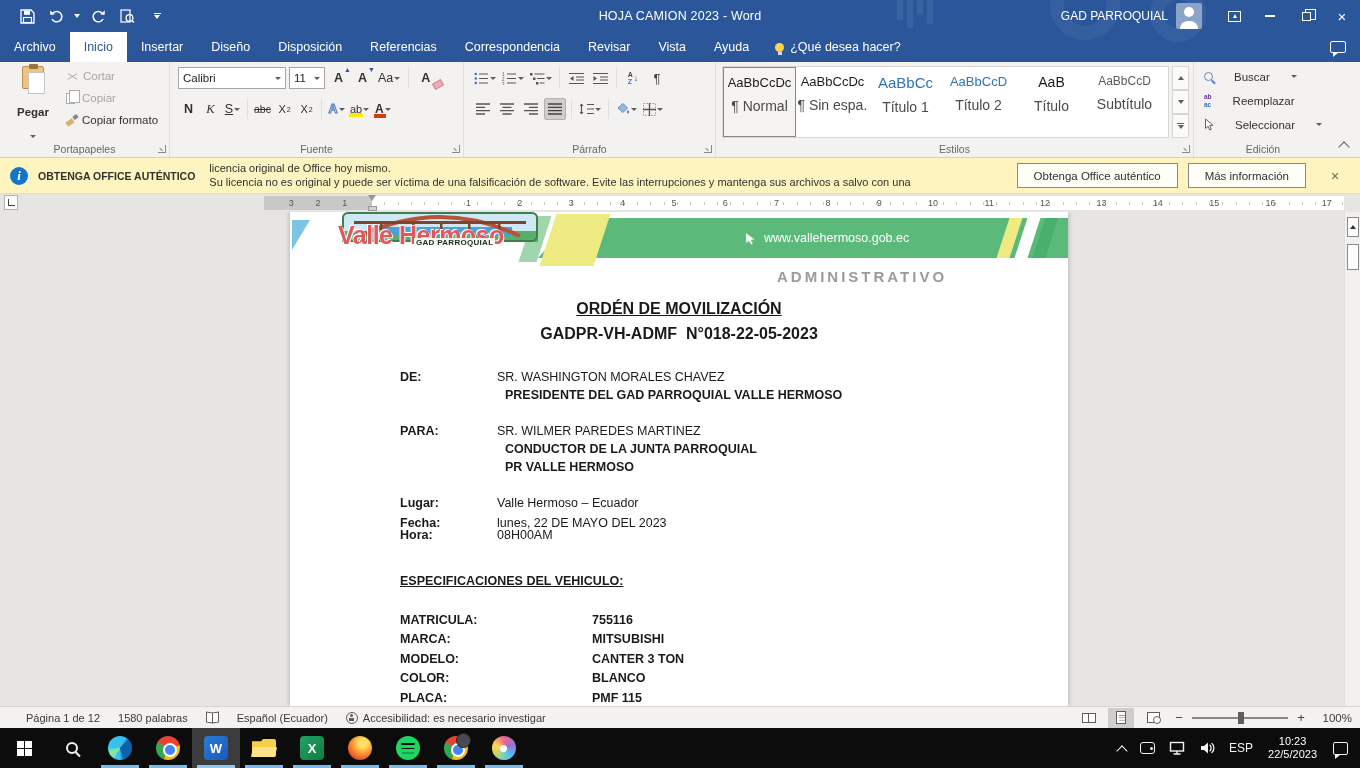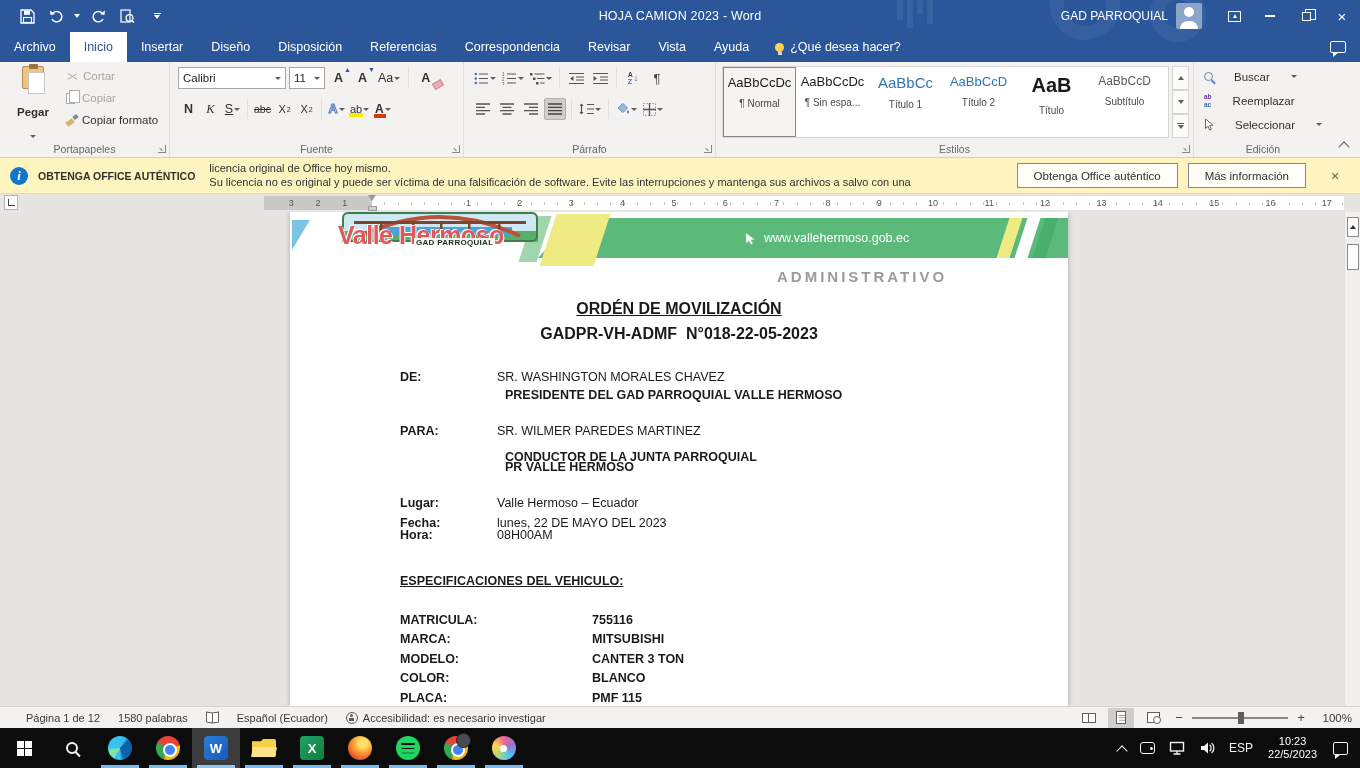--- a/index.html
+++ b/index.html
@@ -106,25 +106,25 @@
 .sortico .az { display:flex; flex-direction:column; font-size:7px; font-weight:bold; line-height:1; color:#444; }
 .sortico .az .z { color:#4472c4; }
 .sortico .ar { font-size:9px; color:#444; }
 
 
 .g-styles { width:478px; }
 .styles-wrap { position:absolute; left:6px; top:4px; right:24px; bottom:2px; background:#fff; border:1px solid #d8d6d4; display:flex; }
 .style-item { width:73px; padding-top:7px; display:flex; flex-direction:column; align-items:center; gap:8px; }
 .style-item.selected { border:1px solid #8a8886; background:#f5f4f2; }
 .st-sample { font-size:13px; color:#1b1a19; white-space:nowrap; }
-.st-label { font-size:10px; color:#4a4a4a; white-space:nowrap; overflow:hidden; max-width:70px; }
+.st-label { font-size:14px; color:#4a4a4a; white-space:nowrap; overflow:hidden; max-width:70px; }
 .st-normal{} .st-no-spacing{}
 .st-heading-1 { color:#2e74b5; font-size:15px; }
 .st-heading-2 { color:#2e74b5; font-size:13px; }
-.st-title { font-size:20px; font-weight:700; }
+.st-title { font-size:14px; font-weight:400; }
 .st-subtitle { color:#5a5a5a; font-size:12px; }
 .styles-scroll { position:absolute; right:4px; top:4px; width:17px; bottom:2px; display:flex; flex-direction:column; }
 .ss-btn { flex:1; background:#fafaf9; border:1px solid #d8d6d4; display:flex; align-items:center; justify-content:center; }
 .tri-up { width:0; height:0; border-left:3.5px solid transparent; border-right:3.5px solid transparent; border-bottom:4px solid #605e5c; }
 .tri-down { width:0; height:0; border-left:3.5px solid transparent; border-right:3.5px solid transparent; border-top:4px solid #605e5c; }
 .gal-more { display:flex; flex-direction:column; align-items:center; gap:1px; }
 .gal-more .bar { width:7px; height:1.2px; background:#605e5c; }
 
 
 .g-edit { width:138px; }
@@ -746,21 +746,21 @@
         <span class="dval">SR. WASHINGTON MORALES CHAVEZ</span>
         </div>
       <div class="dline" style="top:176px">
         <span class="dval bold">PRESIDENTE DEL GAD PARROQUIAL VALLE HERMOSO</span>
         </div>
 
       <div class="dline" style="top:212px">
         <span class="dlab">PARA:</span>
         <span class="dval">SR. WILMER PAREDES MARTINEZ</span>
         </div>
-      <div class="dline" style="top:238px">
+      <div class="dline" style="top:230px">
         <span class="dval bold">CONDUCTOR DE LA JUNTA PARROQUIAL</span>
         </div>
       <div class="dline" style="top:248px">
         <span class="dval bold">PR VALLE HERMOSO</span>
         </div>
 
       <div class="dline" style="top:284px">
         <span class="dlab">Lugar:</span>
         <span class="dval">Valle Hermoso – Ecuador</span>
         </div>

